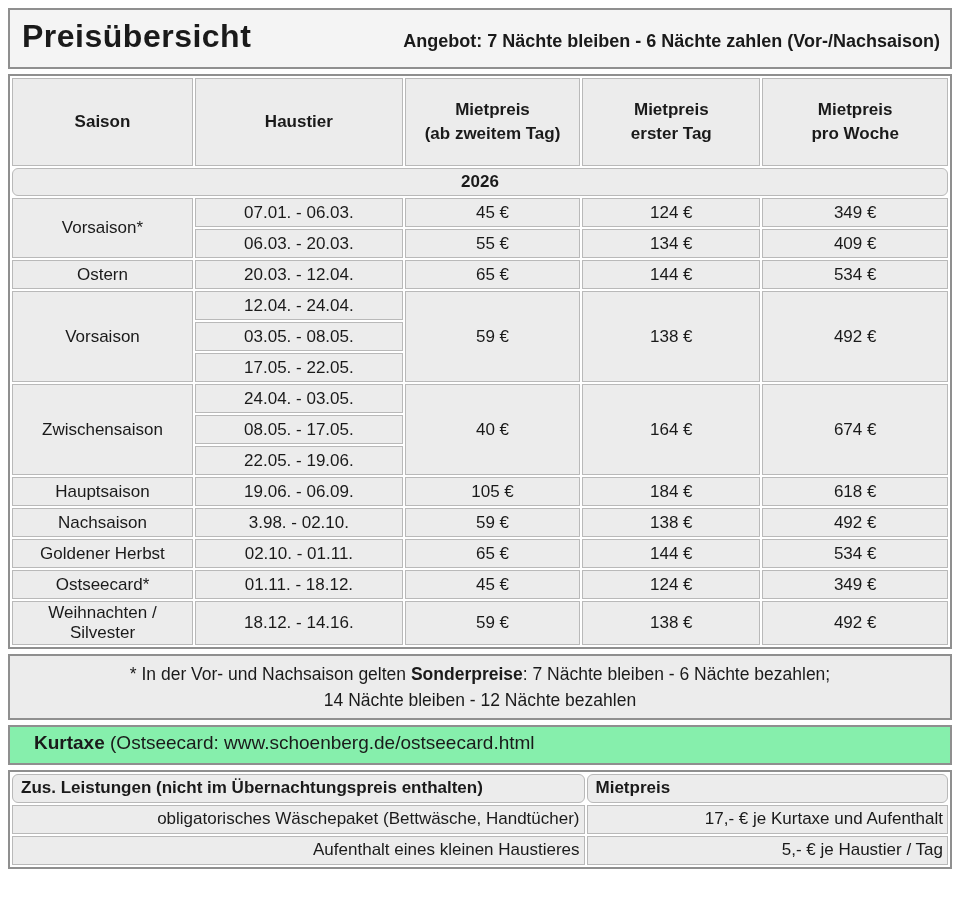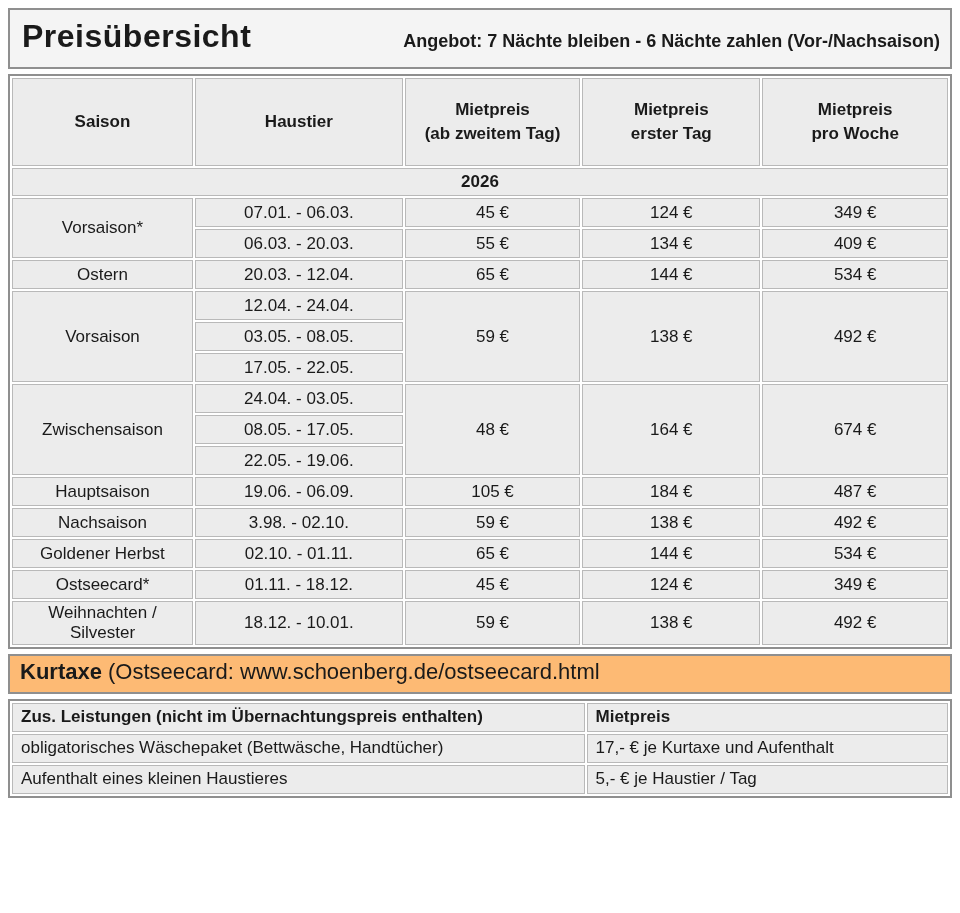--- a/index.html
+++ b/index.html
@@ -62,48 +62,50 @@
     white-space: pre-line;
     line-height: 24px;
   }
   #price-table td {
     text-align: center;
     height: 25px;
   }
   #price-table td.year-cell {
     font-weight: bold;
     height: 24px;
+    border-radius: 6px;
   }
   
   .note-box {
     background: #ececec;
     text-align: center;
     padding: 5px 8px;
     font-size: 17.5px;
     line-height: 26px;
   }
   
   .kurtaxe-box {
-    background: #fdba74;
-    padding: 3px 9px 6px 10px;
-    font-size: 22px;
+    background: #86efac;
+    padding: 3px 9px 6px 24px;
+    font-size: 19px;
     line-height: 26.5px;
     text-align: left;
   }
   .kurtaxe-box p { margin: 0; }
   b { font-weight: bold; }
   
   #extras-table th {
     font-weight: bold;
     text-align: left;
     height: 25px;
     padding-left: 8px;
+    border-radius: 6px;
   }
   #extras-table td {
-    text-align: left;
+    text-align: right;
     height: 25px;
     padding-left: 8px;
   }
 </style>
 </head>
 <body>
 
 <div class="page">
 
   <div class="box title-box">
@@ -165,36 +167,36 @@
           </tr>
           <tr>
             <td>03.05. - 08.05.</td>
           </tr>
           <tr>
             <td>17.05. - 22.05.</td>
           </tr>
           <tr>
             <td rowspan="3">Zwischensaison</td>
             <td>24.04. - 03.05.</td>
-            <td rowspan="3">48 €</td>
+            <td rowspan="3">40 €</td>
             <td rowspan="3">164 €</td>
             <td rowspan="3">674 €</td>
           </tr>
           <tr>
             <td>08.05. - 17.05.</td>
           </tr>
           <tr>
             <td>22.05. - 19.06.</td>
           </tr>
           <tr>
             <td rowspan="1">Hauptsaison</td>
             <td>19.06. - 06.09.</td>
             <td rowspan="1">105 €</td>
             <td rowspan="1">184 €</td>
-            <td rowspan="1">487 €</td>
+            <td rowspan="1">618 €</td>
           </tr>
           <tr>
             <td rowspan="1">Nachsaison</td>
             <td>3.98. - 02.10.</td>
             <td rowspan="1">59 €</td>
             <td rowspan="1">138 €</td>
             <td rowspan="1">492 €</td>
           </tr>
           <tr>
             <td rowspan="1">Goldener Herbst</td>
@@ -205,29 +207,33 @@
           </tr>
           <tr>
             <td rowspan="1">Ostseecard*</td>
             <td>01.11. - 18.12.</td>
             <td rowspan="1">45 €</td>
             <td rowspan="1">124 €</td>
             <td rowspan="1">349 €</td>
           </tr>
           <tr>
             <td rowspan="1">Weihnachten / Silvester</td>
-            <td>18.12. - 10.01.</td>
+            <td>18.12. - 14.16.</td>
             <td rowspan="1">59 €</td>
             <td rowspan="1">138 €</td>
             <td rowspan="1">492 €</td>
           </tr>
         </tbody>
     </table>
   </div>
 
+  <div class="box note-box">
+    <div><span>* In der Vor- und Nachsaison gelten </span><b>Sonderpreise</b><span>: 7 Nächte bleiben - 6 Nächte bezahlen;</span></div>
+    <div>14 Nächte bleiben - 12 Nächte bezahlen</div>
+  </div>
 
   <div class="box kurtaxe-box">
     <p><b>Kurtaxe</b><span> (Ostseecard: www.schoenberg.de/ostseecard.html</span></p>
   </div>
 
   <div class="box">
     <table class="grid" id="extras-table">
       <colgroup>
         <col style="width:61.3%">
         <col>

